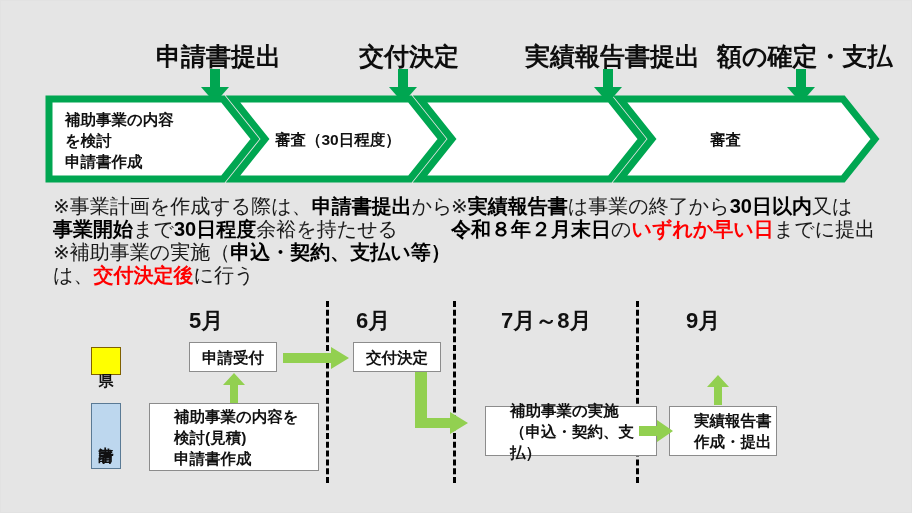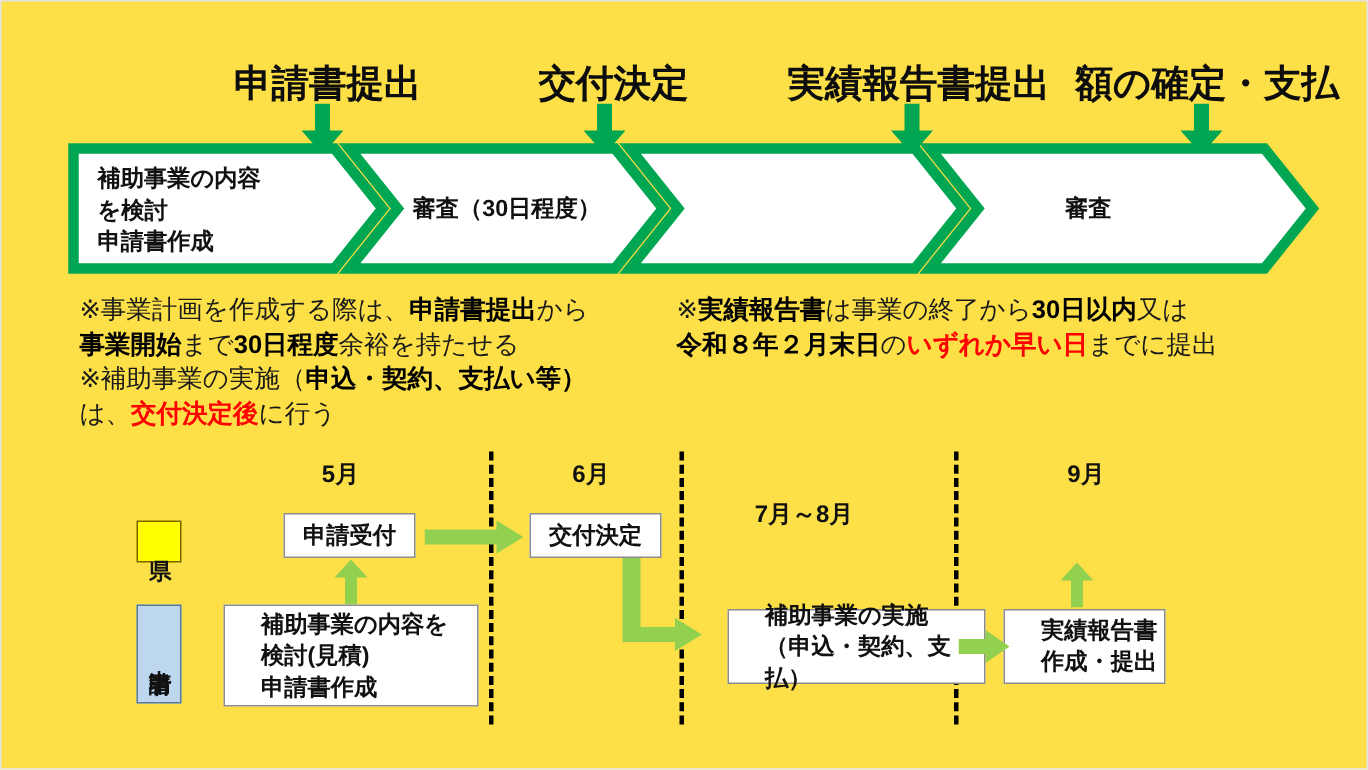--- a/index.html
+++ b/index.html
@@ -7,21 +7,21 @@
     padding: 0;
     background: #ffffff;
   }
   body {
     font-family: "Liberation Sans", "DejaVu Sans", sans-serif;
   }
   #page {
     position: relative;
     width: 912px;
     height: 513px;
-    background: #fde047;
+    background: #e5e5e5;
     border: 1px solid #e2e2e2;
     box-sizing: border-box;
     overflow: hidden;
   }
   .abs { position: absolute; }
 
   
   .milestone-label {
     position: absolute;
     font-weight: bold;
@@ -40,35 +40,34 @@
     font-size: 15.5px;
     color: #111111;
     line-height: 21px;
     white-space: pre-line;
     letter-spacing: 0px;
   }
 
   
   .note {
     position: absolute;
-    font-size: 17px;
+    font-size: 20px;
     color: #1a1a1a;
     line-height: 23px;
     white-space: nowrap;
   }
   .note b { font-weight: bold; color: #000000; }
   .note .red { color: #ff0000; font-weight: bold; }
 
   
   .month-label {
     position: absolute;
     font-weight: bold;
-    font-size: 16px;
-    color: #111111;
-    text-align: center;
+    font-size: 22px;
+    color: #111111;
     white-space: nowrap;
   }
   .vline {
     position: absolute;
     width: 0;
     border-left: 3px dashed #000000;
   }
   .actor-box {
     position: absolute;
     box-sizing: border-box;
@@ -175,21 +174,21 @@
 
   <div class="note" style="left:450px; top:194px;">
     <span>※</span><b>実績報告書</b><span>は事業の終了から</span><b>30日以内</b><span>又は</span>
   </div>
   <div class="note" style="left:450px; top:217px;">
     <b>令和８年２月末日</b><span>の</span><b class="red">いずれか早い日</b><span>までに提出</span>
   </div>
 
   <div class="month-label" style="left:188px; top:305px; width:76px;">5月</div>
   <div class="month-label" style="left:355px; top:305px; width:76px;">6月</div>
-  <div class="month-label" style="left:480px; top:305px; width:110px;margin-top:27px;">7月～8月</div>
+  <div class="month-label" style="left:500px; top:305px; width:110px;">7月～8月</div>
   <div class="month-label" style="left:685px; top:305px; width:76px;">9月</div>
 
   <div class="vline" style="left:325px; top:300px; height:182px;"></div>
   <div class="vline" style="left:452px; top:300px; height:182px;"></div>
   <div class="vline" style="left:635px; top:300px; height:182px;"></div>
 
   <div class="actor-box actor-ken" style="left:90px; top:346px; width:30px; height:28px;">県</div>
   <div class="actor-box actor-applicant" style="left:90px; top:402px; width:30px; height:66px;">申請者</div>
 
   <div class="task-box task-center" style="left:188px; top:341px; width:88px; height:30px;">申請受付</div>

